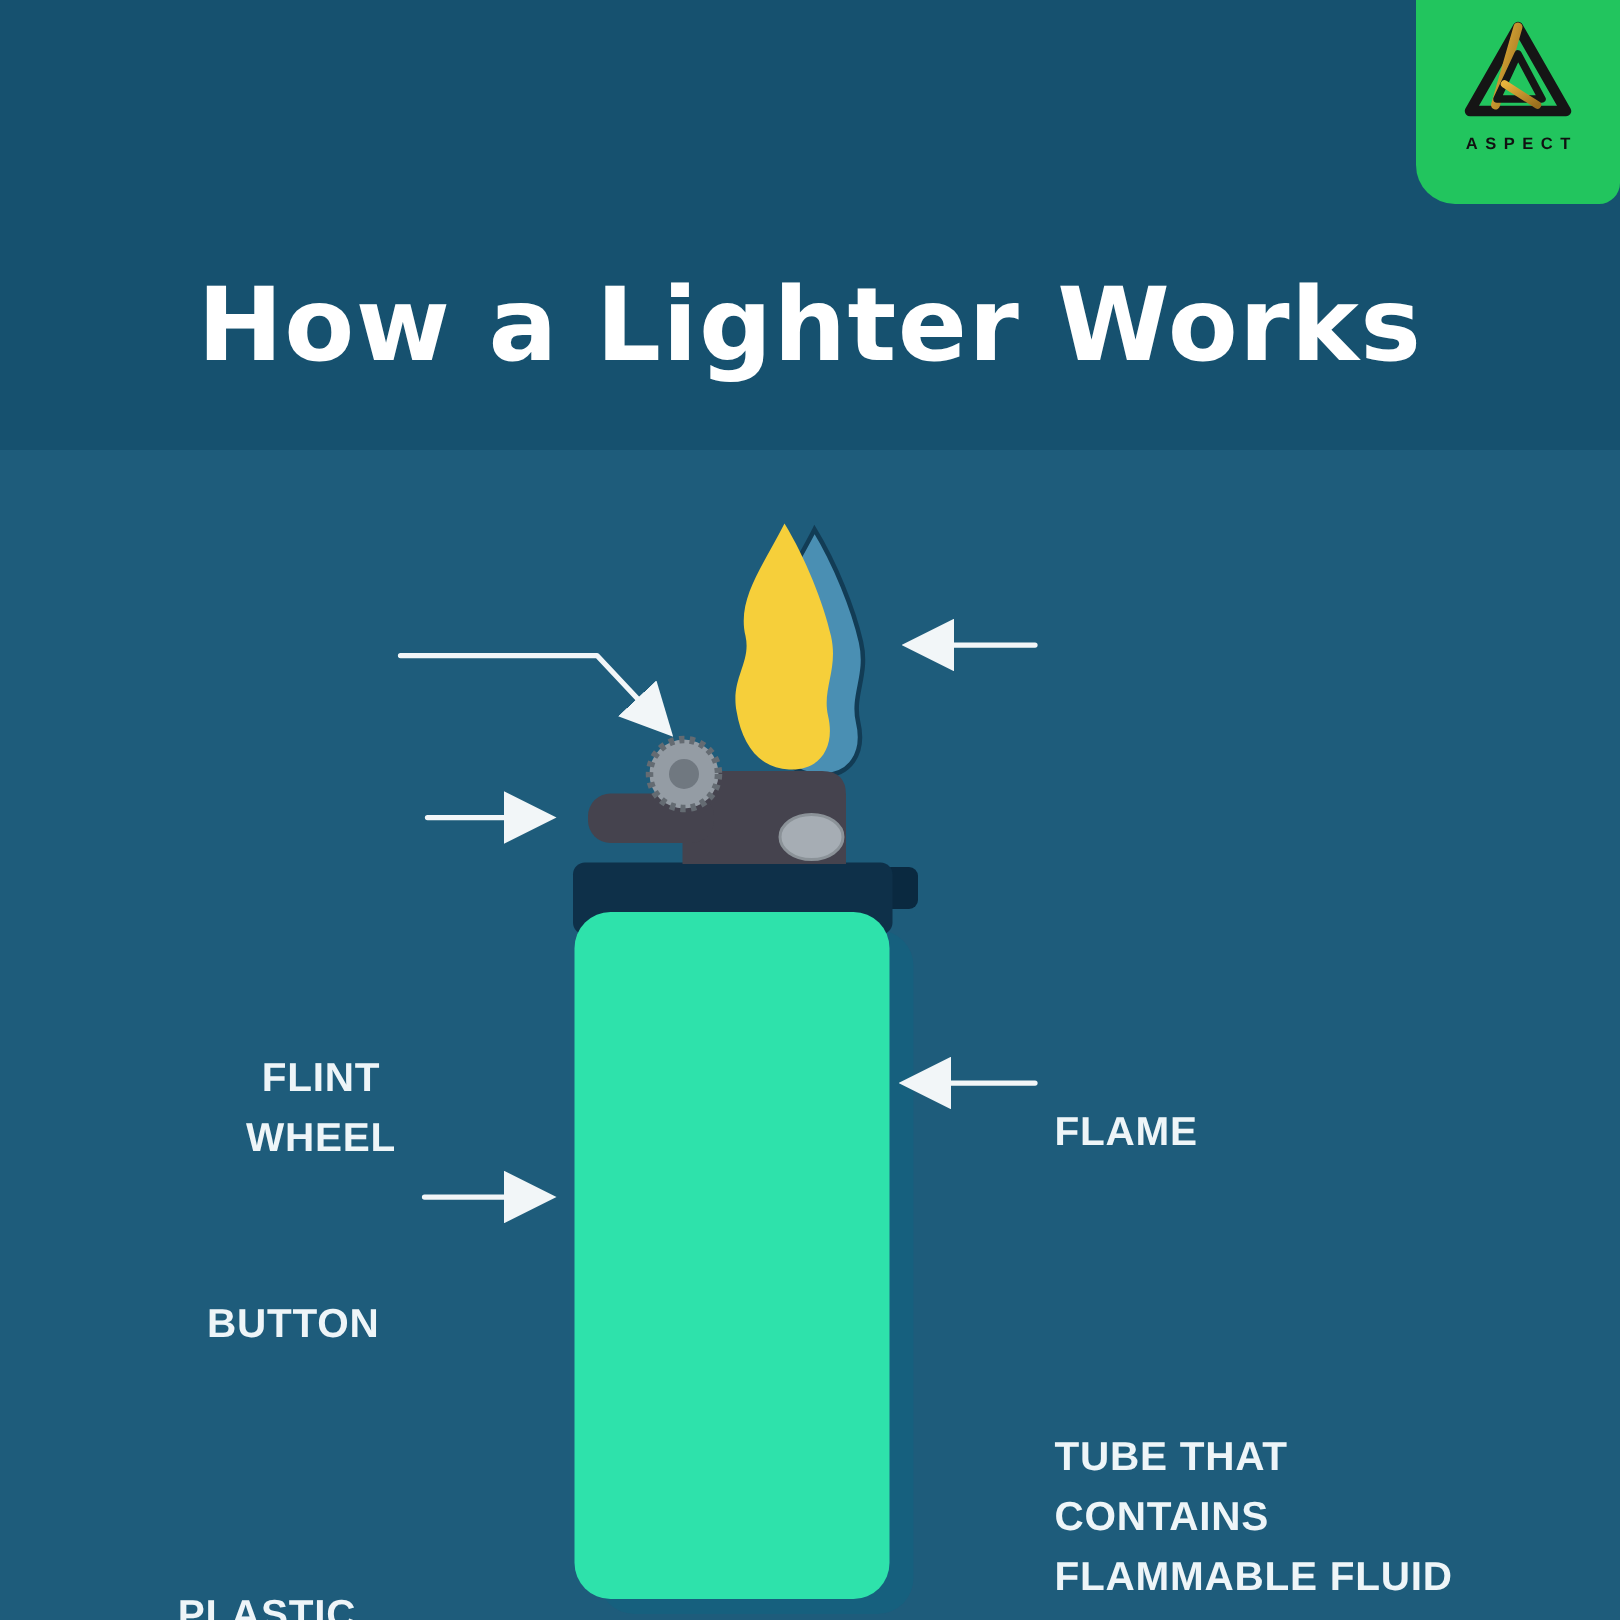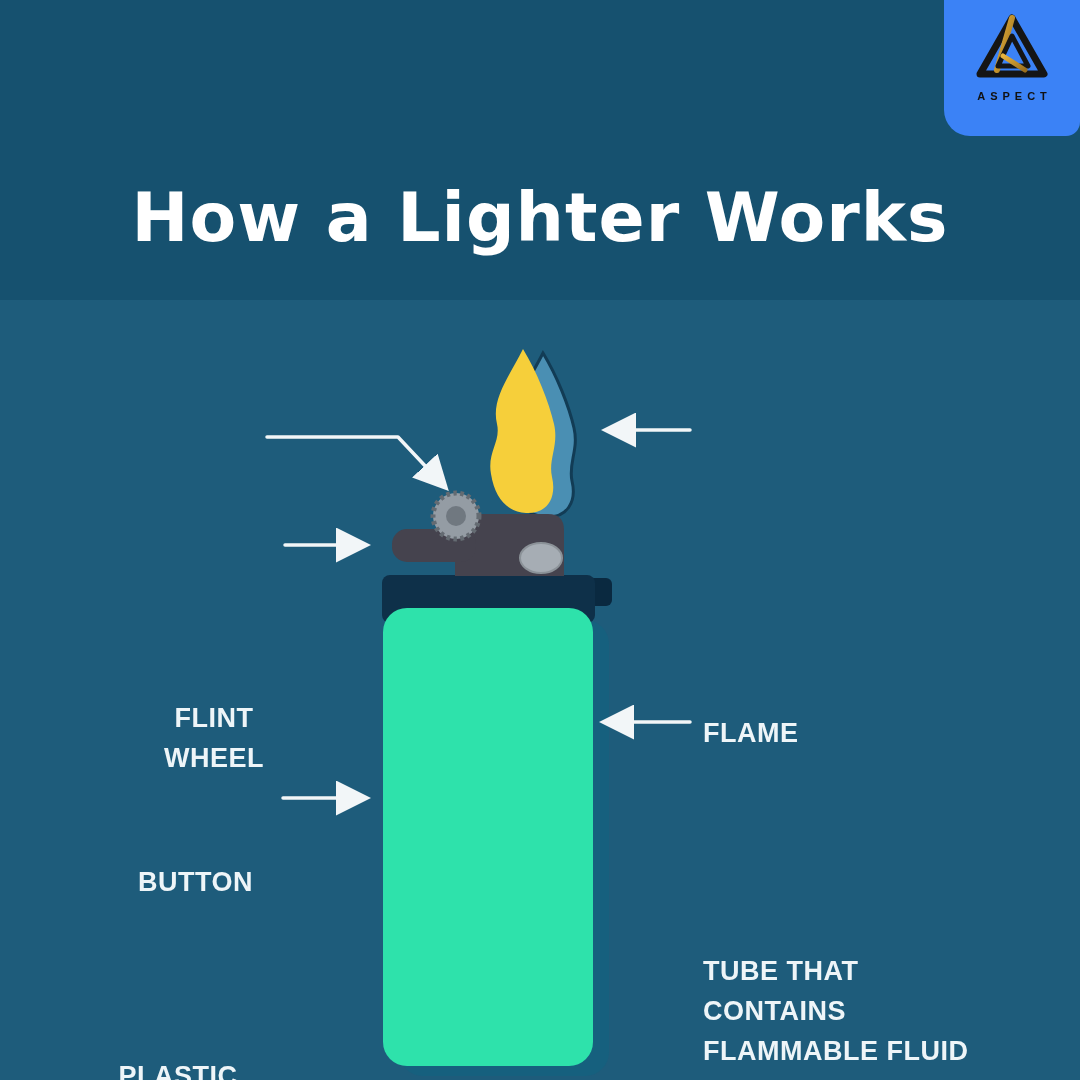--- a/index.html
+++ b/index.html
@@ -18,21 +18,21 @@
   .title{
     position:absolute;left:0;top:178px;width:1080px;margin:0;
     text-align:center;color:#ffffff;
     font-size:68px;font-weight:800;letter-spacing:1px;
     font-family:"DejaVu Sans","Liberation Sans",sans-serif;
   }
 
   
   .logo-card{
     position:absolute;right:0;top:0;width:136px;height:136px;
-    background:#3b82f6;border-radius:0 0 14px 26px;
+    background:#22c55e;border-radius:0 0 14px 26px;
     display:flex;flex-direction:column;align-items:center;justify-content:flex-start;
   }
   .logo-mark{margin-top:12px;}
   .logo-text{
     margin-top:4px;color:#111111;font-size:11px;font-weight:700;
     letter-spacing:5px;text-indent:5px;
   }
 
   
   .diagram{
@@ -55,21 +55,21 @@
   .arrow-line{stroke:var(--arrow,#f2f6f8);stroke-width:3.5;fill:none;stroke-linecap:round;stroke-linejoin:round;}
 
   
   .label{
     position:absolute;color:var(--label-text,#eef5f8);
     font-size:27px;font-weight:600;letter-spacing:.5px;
     white-space:pre-line;line-height:40px;
   }
   .label-flint{left:128px;top:398px;width:172px;text-align:center;}
   .label-button{left:138px;top:526px;margin-top:36px;}
-  .label-flame{left:703px;top:413px;text-align:right;}
+  .label-flame{left:703px;top:434px;text-align:right;}
   .label-tube{left:703px;top:651px;width:280px;}
   .label-plastic{left:92px;top:756px;width:172px;text-align:center;}
 </style>
 </head>
 <body>
 
 <div class="page">
 
   <div class="header">
     <h1 class="title">How a Lighter Works</h1>

